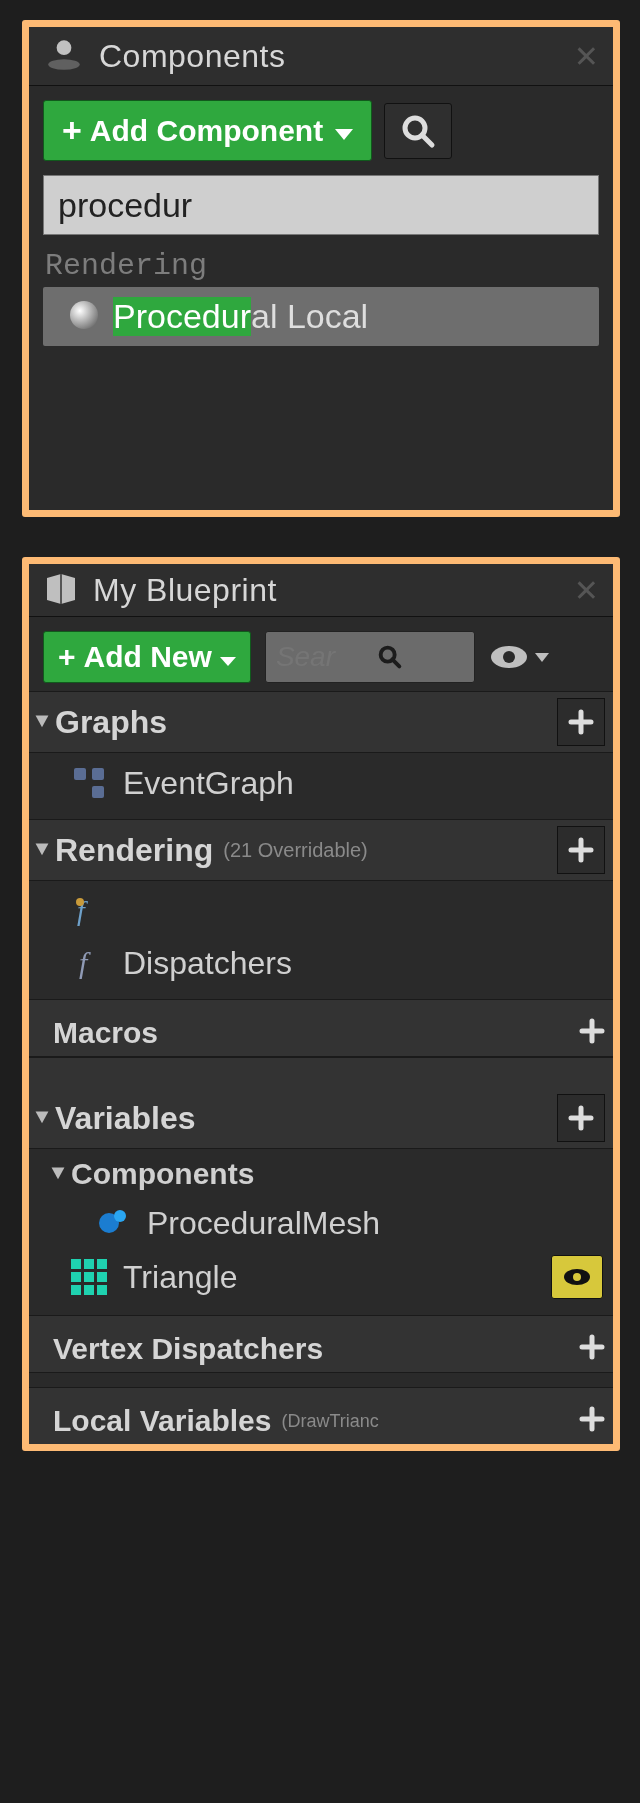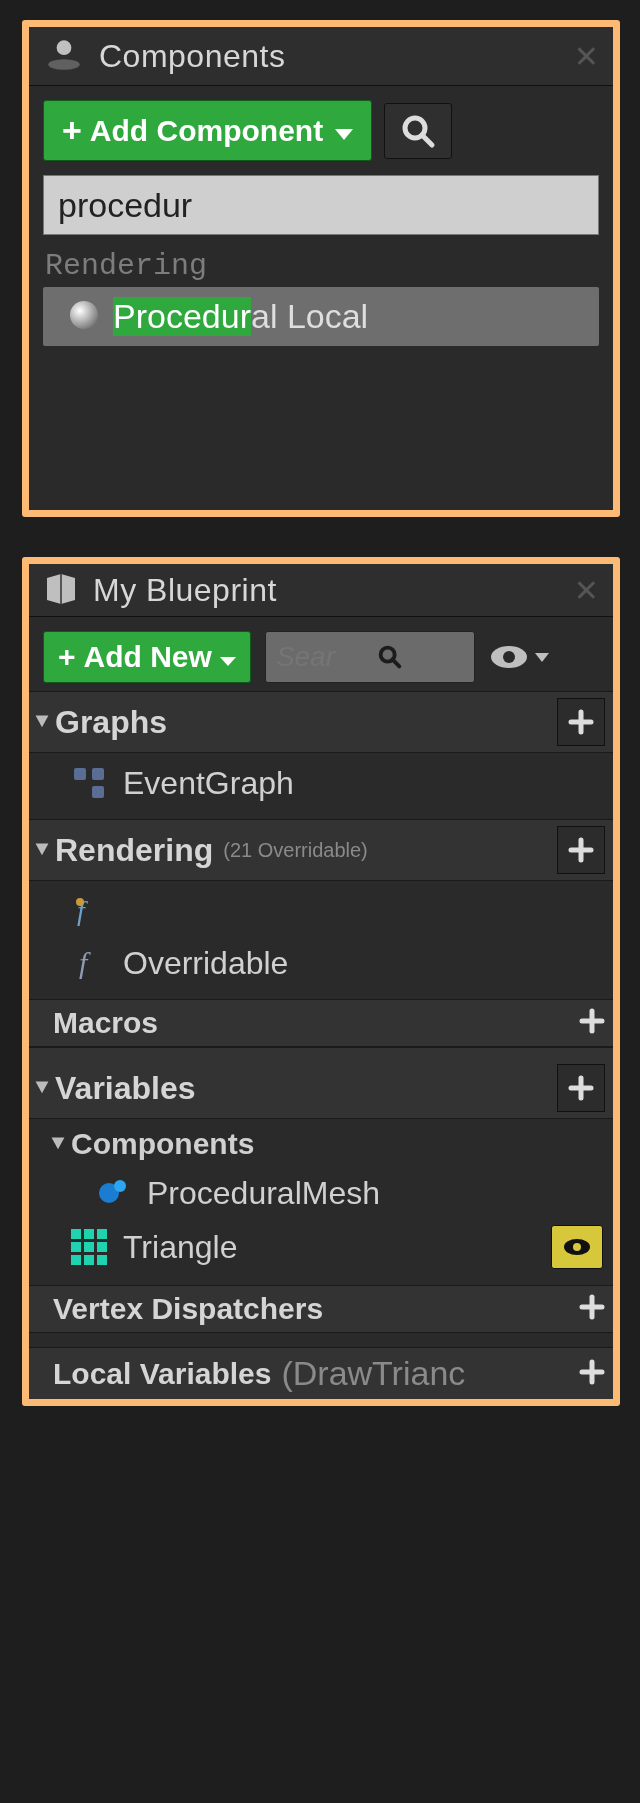--- a/index.html
+++ b/index.html
@@ -66,23 +66,23 @@
     width: 48px; height: 48px; background: #2c2c2c; border: 1px solid #111;
     display: flex; align-items: center; justify-content: center; margin-left: auto;
     cursor: pointer;
   }
 
   .tree { padding: 4px 0 10px 0; }
   .tree .row { display: flex; align-items: center; padding: 6px 10px 6px 40px; font-size: 32px; color: #d0d0d0; cursor: pointer; }
   .tree .row .icon { width: 40px; height: 40px; margin-right: 14px; display: flex; align-items: center; justify-content: center; }
   .tree .row .eye-badge { margin-left: auto; width: 52px; height: 44px; background: #d7c83b; border: 1px solid #111; border-radius: 3px; display: flex; align-items: center; justify-content: center; }
 
-  .sect-head-sm { display:flex; align-items:center; padding: 6px 8px 6px 24px; background:#333; border-top:1px solid #1a1a1a; border-bottom:1px solid #1a1a1a; }
+  .sect-head-sm { display:flex; align-items:center; padding: 16px 8px 6px 24px; background:#333; border-top:1px solid #1a1a1a; border-bottom:1px solid #1a1a1a; }
   .sect-head-sm .lbl{ font-size:30px; font-weight:bold; color:#d5d5d5; }
-  .sect-head-sm .extra{ font-size:34px; color:#8a8a8a; margin-left:10px; white-space:nowrap; overflow:hidden; }
+  .sect-head-sm .extra{ font-size:18px; color:#8a8a8a; margin-left:10px; white-space:nowrap; overflow:hidden; }
 
   
   .book-icon svg { width: 36px; height: 36px; }
   .comp-icon svg { width: 42px; height: 42px; }
 
   .grid9 { display:grid; grid-template-columns: repeat(3, 10px); grid-template-rows: repeat(3, 10px); gap: 3px; }
   .grid9 .c { width:10px; height:10px; }
   .grid9.orange .c { background:#ff9a1f; }
   .grid9.teal .c { background:#1fd2b0; }
 
@@ -238,34 +238,34 @@
                 <circle cx="8" cy="8" r="4" fill="#c89a3a"></circle>
               </svg>
           </span>
         </div>
         <div class="row">
           <span class="icon">
             <svg width="34" height="34" viewBox="0 0 34 34">
                 <text x="7" y="27" font-size="30" font-style="italic" fill="#8f9ab5" font-family="serif">f</text>
               </svg>
           </span>
-          <span>Overridable</span>
+          <span>Dispatchers</span>
         </div>
       </div>
 
       <div class="sect-head-sm">
         <span class="lbl">Macros</span>
         <div class="plus-box" style="margin-left:auto;">
           <svg width="26" height="26" viewBox="0 0 26 26">
               <path d="M13 3 V23 M3 13 H23" stroke="#ddd" stroke-width="5" stroke-linecap="round"></path>
             </svg>
         </div>
       </div>
 
-      <div class="section-header" style="padding-top:16px;">
+      <div class="section-header" style="padding-top:36px;">
         <svg width="18" height="18" viewBox="0 0 14 14">
             <polygon points="2,2 12,2 7,11" fill="#bbb"></polygon>
           </svg>
         <span class="lbl" style="margin-left:4px;">Variables</span>
         <div class="plus-box">
           <svg width="26" height="26" viewBox="0 0 26 26">
               <path d="M13 3 V23 M3 13 H23" stroke="#ddd" stroke-width="5" stroke-linecap="round"></path>
             </svg>
         </div>
       </div>

